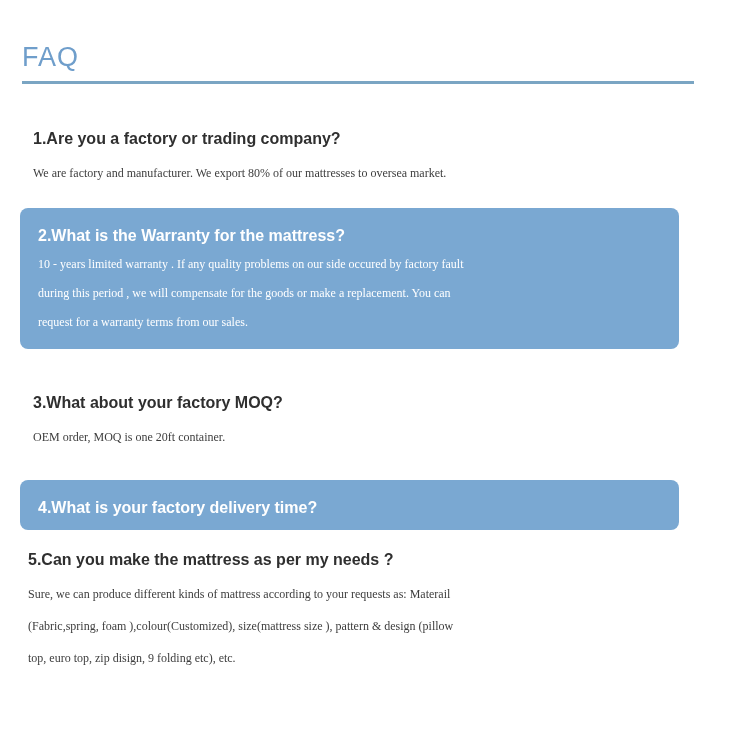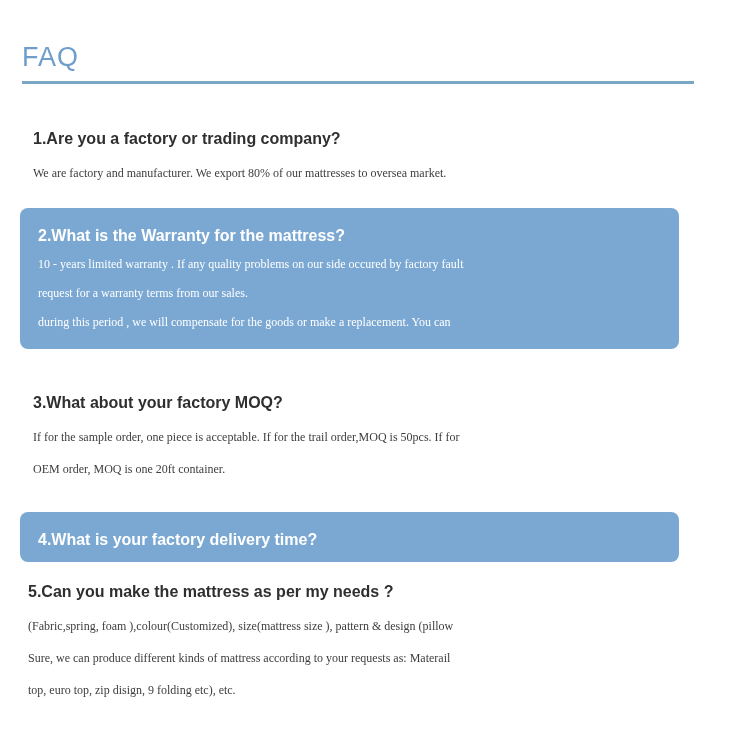--- a/index.html
+++ b/index.html
@@ -86,39 +86,38 @@
     <h2 class="q">1.Are you a factory or trading company?</h2>
     <div class="a">
       <div class="line">We are factory and manufacturer. We export 80% of our mattresses to oversea market.</div>
     </div>
   </section>
 
   <section class="qa boxed s-box1">
     <h2 class="q">2.What is the Warranty for the mattress?</h2>
     <div class="a">
       <div class="line">10 - years limited warranty . If any quality problems on our side occured by factory fault</div>
+      <div class="line">during this period , we will compensate for the goods or make a replacement. You can</div>
       <div class="line">request for a warranty terms from our sales.</div>
-      <div class="line">during this period , we will compensate for the goods or make a replacement. You can</div>
     </div>
   </section>
 
   <section class="qa s-q3">
     <h2 class="q">3.What about your factory MOQ?</h2>
     <div class="a">
-      <div class="line">If for the sample order, one piece is acceptable. If for the trail order,MOQ is 50pcs. If for</div>
       <div class="line">OEM order, MOQ is one 20ft container.</div>
     </div>
   </section>
 
   <section class="qa boxed s-box2">
     <h2 class="q">4.What is your factory delivery time?</h2>
   </section>
 
   <section class="qa s-q5">
     <h2 class="q">5.Can you make the mattress as per my needs ?</h2>
     <div class="a">
+      <div class="line">Sure, we can produce different kinds of mattress according to your requests as: Materail</div>
       <div class="line">(Fabric,spring, foam ),colour(Customized), size(mattress size ), pattern &amp; design (pillow</div>
-      <div class="line">Sure, we can produce different kinds of mattress according to your requests as: Materail</div>
       <div class="line">top, euro top, zip disign, 9 folding etc), etc.</div>
     </div>
   </section>
 
 </div>
 
 </body></html>

